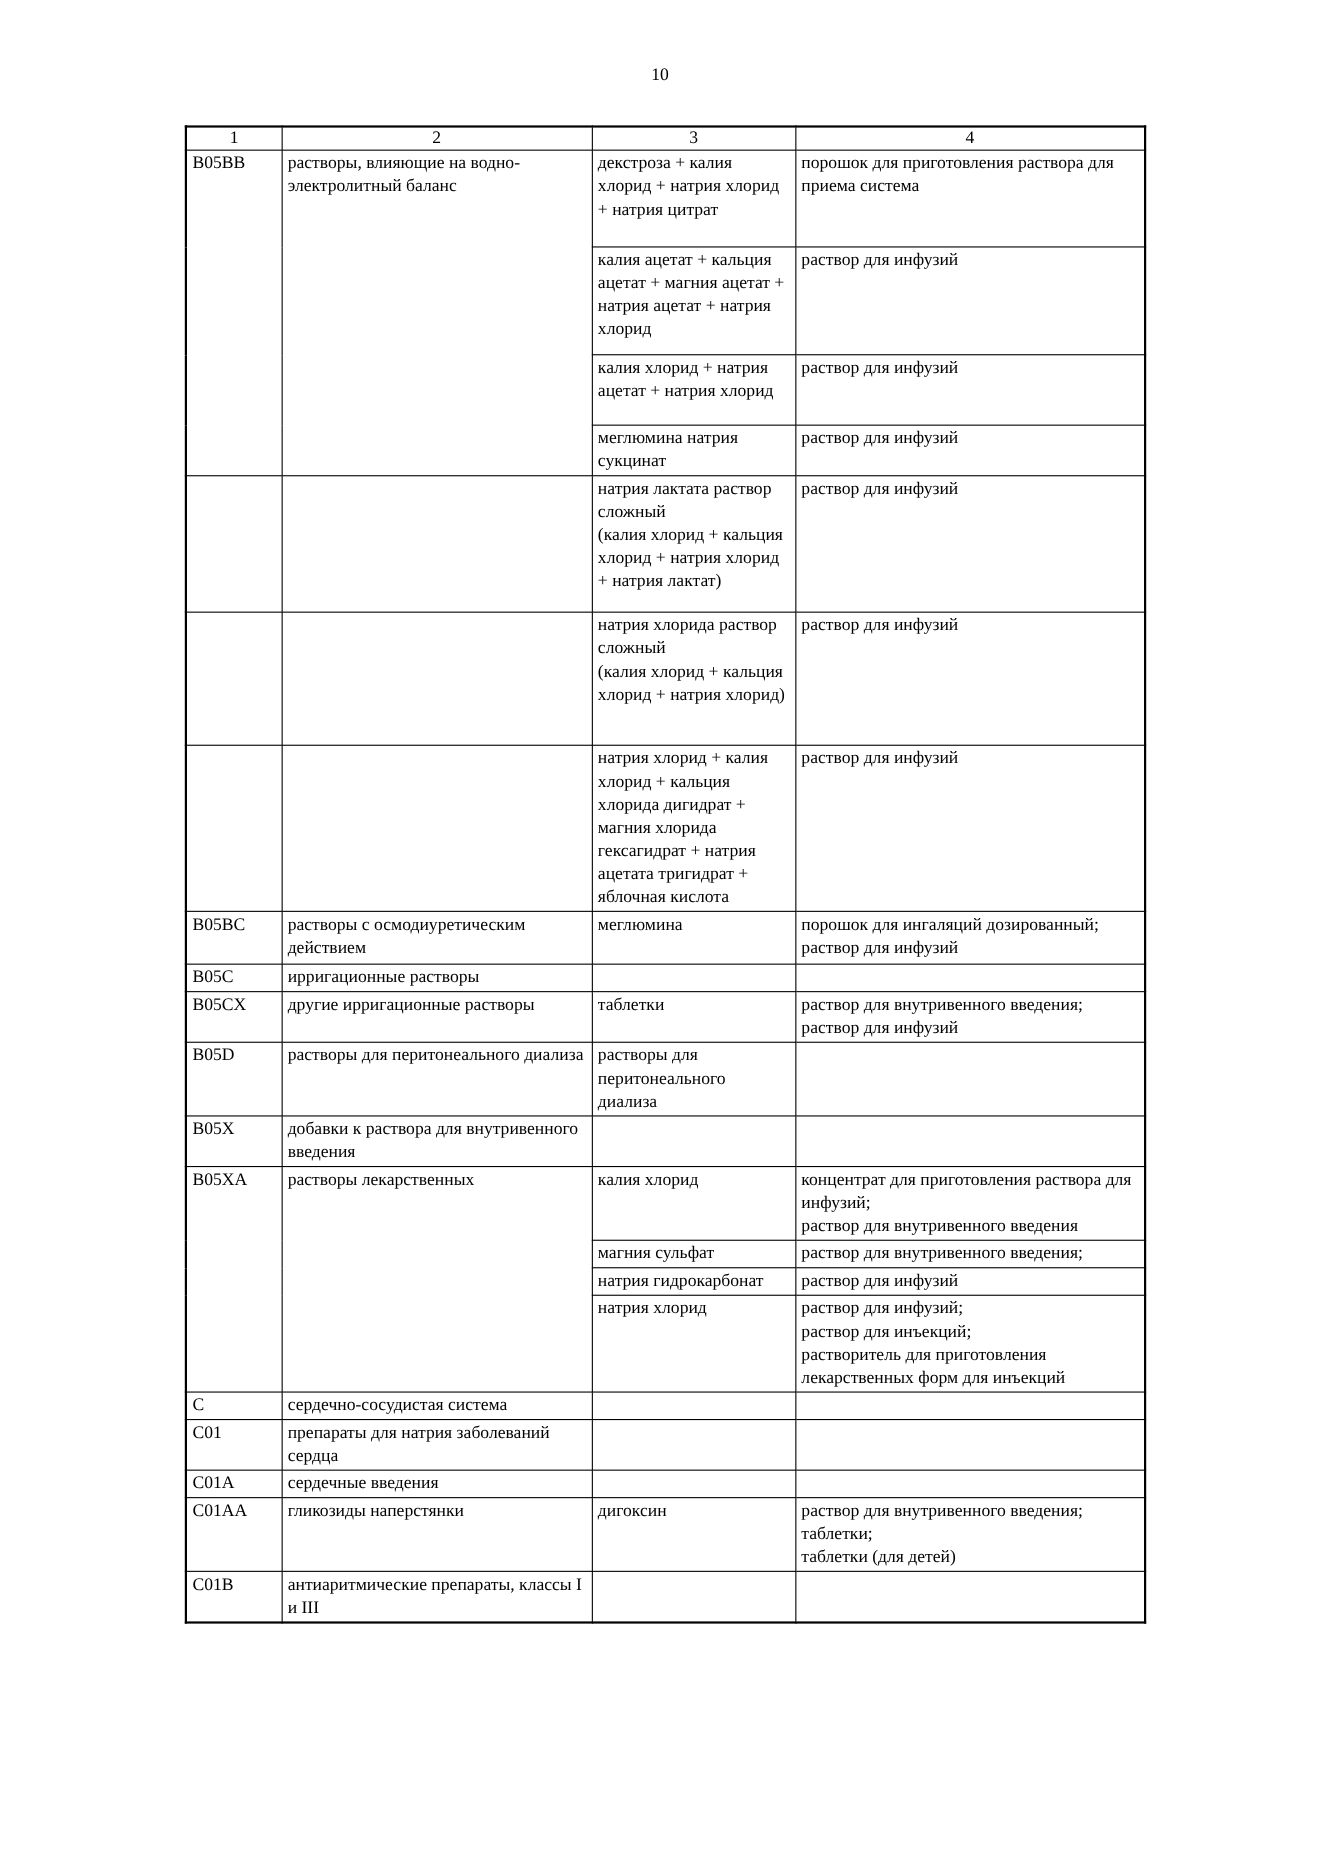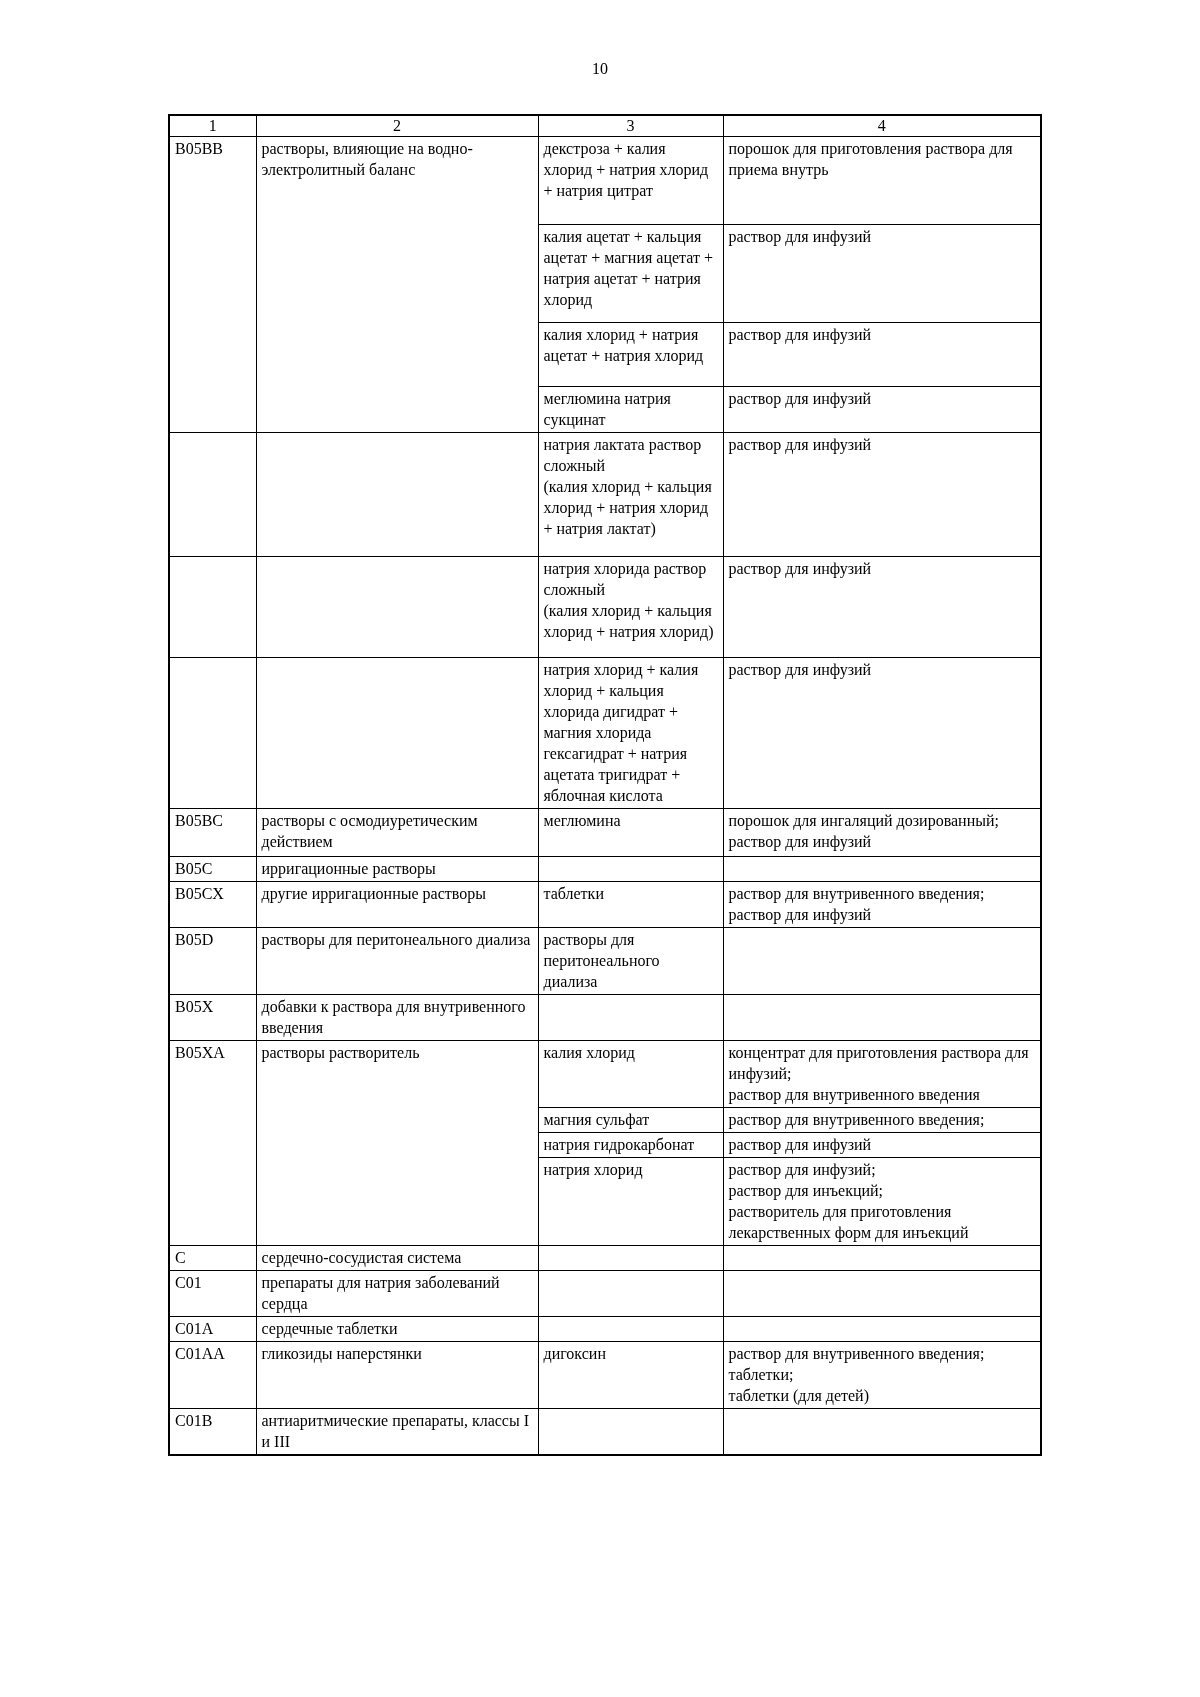--- a/index.html
+++ b/index.html
@@ -78,42 +78,42 @@
         <th>2</th>
         <th>3</th>
         <th>4</th>
       </tr>
     </thead>
     <tbody>
       <tr style="height:88px">
         <td rowspan="4">B05BB</td>
         <td rowspan="4">растворы, влияющие на водно-электролитный баланс</td>
         <td>декстроза + калия хлорид + натрия хлорид + натрия цитрат</td>
-        <td>порошок для приготовления раствора для приема внутрь</td>
+        <td>порошок для приготовления раствора для приема система</td>
       </tr>
       <tr style="height:98px">
         <td>калия ацетат + кальция ацетат + магния ацетат + натрия ацетат + натрия хлорид</td>
         <td>раствор для инфузий</td>
       </tr>
       <tr style="height:64px">
         <td>калия хлорид + натрия ацетат + натрия хлорид</td>
         <td>раствор для инфузий</td>
       </tr>
       <tr style="height:42px">
         <td>меглюмина натрия сукцинат</td>
         <td>раствор для инфузий</td>
       </tr>
       <tr style="height:124px">
         <td></td>
         <td></td>
         <td>натрия лактата раствор сложный
 (калия хлорид + кальция хлорид + натрия хлорид + натрия лактат)</td>
         <td>раствор для инфузий</td>
       </tr>
-      <tr style="height:101px">
+      <tr style="height:121px">
         <td></td>
         <td></td>
         <td>натрия хлорида раствор сложный
 (калия хлорид + кальция хлорид + натрия хлорид)</td>
         <td>раствор для инфузий</td>
       </tr>
       <tr style="height:144px">
         <td></td>
         <td></td>
         <td>натрия хлорид + калия хлорид + кальция хлорида дигидрат + магния хлорида гексагидрат + натрия ацетата тригидрат + яблочная кислота</td>
@@ -146,21 +146,21 @@
         <td></td>
       </tr>
       <tr style="height:42px">
         <td>B05X</td>
         <td>добавки к раствора для внутривенного введения</td>
         <td></td>
         <td></td>
       </tr>
       <tr style="height:62px">
         <td rowspan="4">B05XA</td>
-        <td rowspan="4">растворы растворитель</td>
+        <td rowspan="4">растворы лекарственных</td>
         <td>калия хлорид</td>
         <td>концентрат для приготовления раствора для инфузий;
 раствор для внутривенного введения</td>
       </tr>
       <tr style="height:22px">
         <td>магния сульфат</td>
         <td>раствор для внутривенного введения;</td>
       </tr>
       <tr style="height:22px">
         <td>натрия гидрокарбонат</td>
@@ -179,21 +179,21 @@
         <td></td>
       </tr>
       <tr style="height:44px">
         <td>C01</td>
         <td>препараты для натрия заболеваний сердца</td>
         <td></td>
         <td></td>
       </tr>
       <tr style="height:21px">
         <td>C01A</td>
-        <td>сердечные таблетки</td>
+        <td>сердечные введения</td>
         <td></td>
         <td></td>
       </tr>
       <tr style="height:62px">
         <td>C01AA</td>
         <td>гликозиды наперстянки</td>
         <td>дигоксин</td>
         <td>раствор для внутривенного введения;
 таблетки;
 таблетки (для детей)</td>

